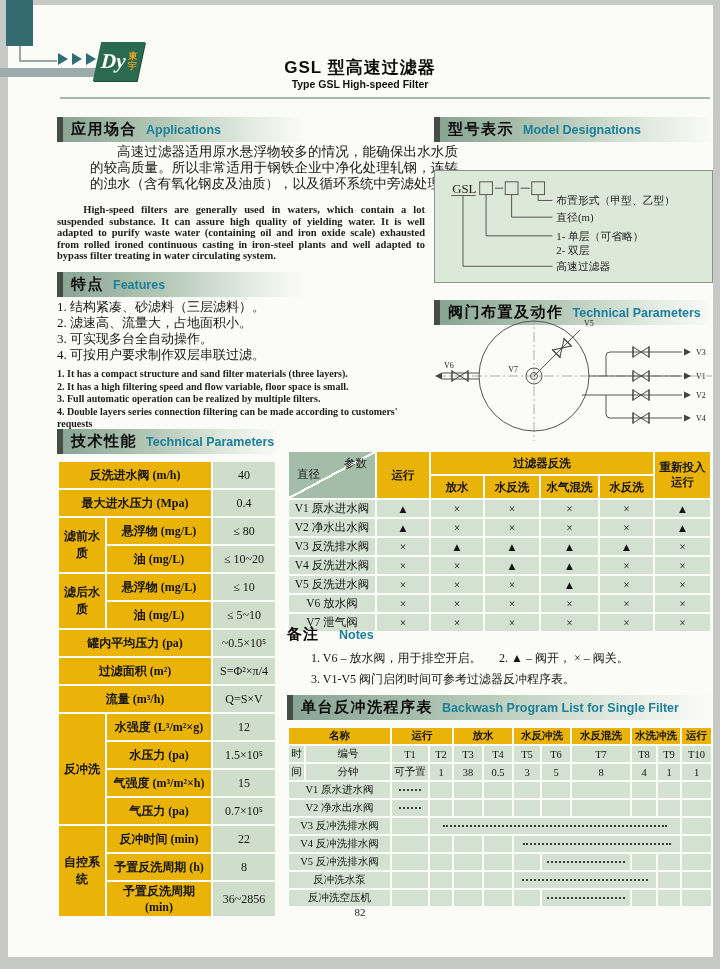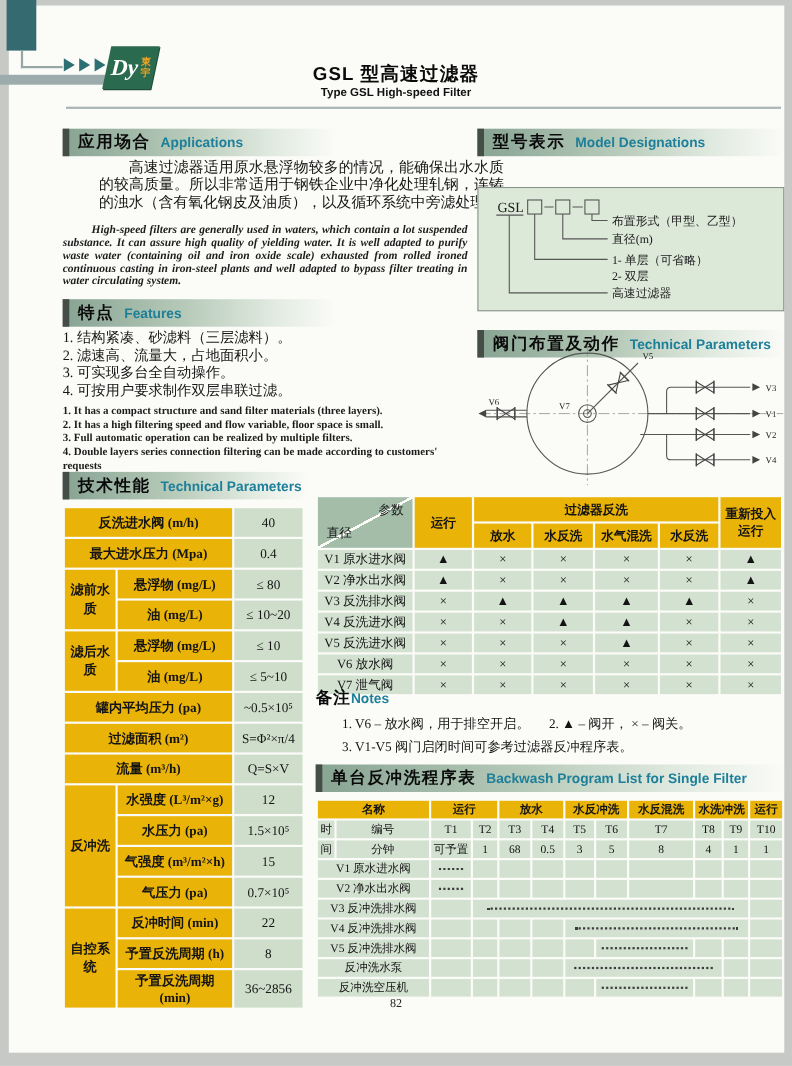--- a/index.html
+++ b/index.html
@@ -20,43 +20,43 @@
   .subtitle{left:0;top:78px;width:720px;text-align:center;font:bold 10.5px "Liberation Sans",sans-serif;color:#111;}
   .rule{left:60px;top:97px;width:650px;height:2px;background:#a8b5b3;}
   
   .band{height:25px;display:flex;align-items:center;gap:9px;padding-left:14px;box-sizing:border-box;
         background:linear-gradient(90deg,#87a392 0%,#b7cab9 45%,#e2ebe1 78%,rgba(250,251,248,0) 100%);}
   .band::before{content:"";position:absolute;left:0;top:0;bottom:0;width:6px;background:#454d47;}
   .band .zh{font:bold 15px "Liberation Sans",sans-serif;color:#0a0a0a;letter-spacing:1.5px;white-space:nowrap;}
   .band .en{font:bold 12.5px "Liberation Sans",sans-serif;color:#1d7f99;white-space:nowrap;}
   
   .para-zh{font-size:13.5px;line-height:15.8px;color:#151515;text-align:justify;text-indent:2em;}
-  .para-en{font-weight:bold;font-size:10.5px;line-height:11.6px;color:#1c1c1c;text-align:justify;text-indent:2.5em;font-style:italic;}
+  .para-en{font-weight:bold;font-size:10.5px;line-height:11.6px;color:#1c1c1c;text-align:justify;text-indent:2.5em;}
   .list-zh div{font-size:13px;line-height:16px;color:#151515;}
   .list-en div{font-size:10px;line-height:12.6px;color:#1c1c1c;font-weight:bold;}
   
   table{border-collapse:separate;border-spacing:2px;table-layout:fixed;}
   td{font-family:"Liberation Serif",serif;color:#141414;text-align:center;vertical-align:middle;overflow:hidden;}
   .hdr{background:#eab308;font-weight:bold;}
   .val{background:#cedecb;}
   .lite{background:#d3e2d0;}
   .tech td{height:24px;font-size:12px;}
   .vt td{font-size:11.5px;}
   .vt .h1{height:20px;}
   .vt .body td{height:15px;}
   .sym{font-size:11px;}
   .diag{position:relative;background:linear-gradient(to bottom right,#a3bda9 48.6%,#fbfbf8 48.6%,#fbfbf8 51.4%,#a3bda9 51.4%);}
   .diag .t1{position:absolute;top:4px;right:8px;}
-  .diag .t2{position:absolute;bottom:6px;left:8px;}
+  .diag .t2{position:absolute;bottom:16px;left:8px;}
   .bw td{font-size:10.5px;height:14px;}
   .dots{border-top:2px dotted #3c3c3c;width:90%;margin:0 auto;}
   .dots.short{width:62%;}
   
   .notes-title .zh{font:bold 15px "Liberation Sans",sans-serif;color:#0a0a0a;letter-spacing:1px;}
-  .notes-title .en{font:bold 12.5px "Liberation Sans",sans-serif;color:#1d7f99;margin-left:0;}
+  .notes-title .en{font:bold 12.5px "Liberation Sans",sans-serif;color:#1d7f99;margin-left:20px;}
   .note-line{font-size:12px;color:#151515;margin-left:24px;}
   .model-box{background:#dce8d8;border:1px solid #8a948a;box-sizing:border-box;margin-top:20px;}
   .pagenum{left:0;top:906px;width:720px;text-align:center;font-size:11px;color:#222;}
   svg text{font-family:"Liberation Serif",serif;fill:#1c1c1c;}
 </style>
 </head>
 <body>
 
 <div class="page abs"></div>
 
@@ -411,21 +411,21 @@
         <td class="lite">T7</td>
         <td class="lite">T8</td>
         <td class="lite">T9</td>
         <td class="lite">T10</td>
   </tr>
   <tr>
     <td class="lite">间</td>
     <td class="lite">分钟</td>
     <td class="lite">可予置</td>
         <td class="lite">1</td>
-        <td class="lite">68</td>
+        <td class="lite">38</td>
         <td class="lite">0.5</td>
         <td class="lite">3</td>
         <td class="lite">5</td>
         <td class="lite">8</td>
         <td class="lite">4</td>
         <td class="lite">1</td>
         <td class="lite">1</td>
   </tr>
   <tr>
         <td class="lite" colspan="2">V1 原水进水阀</td>

